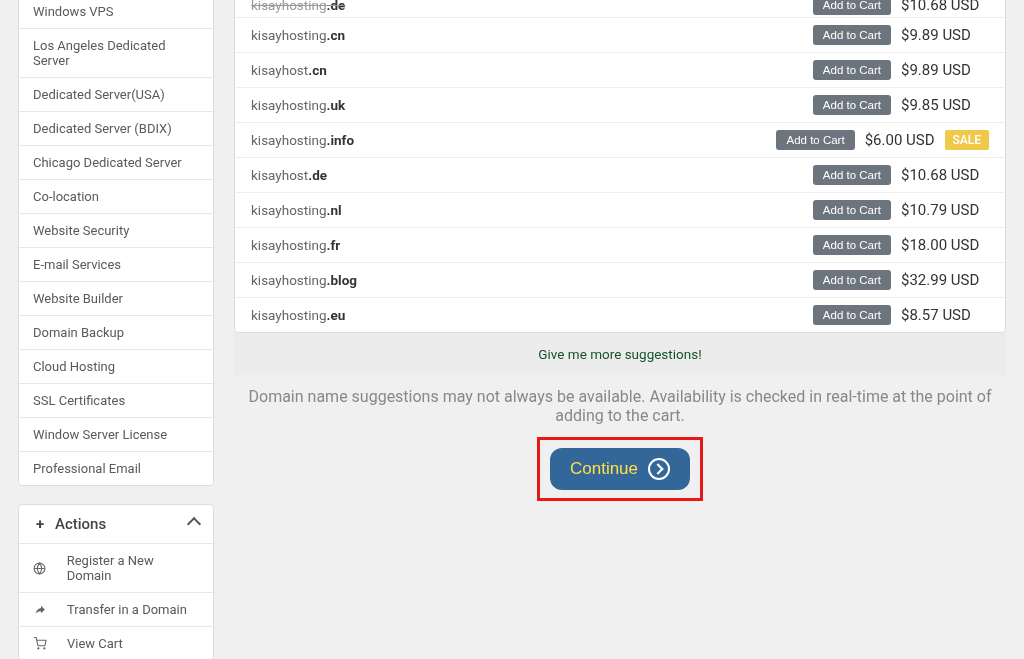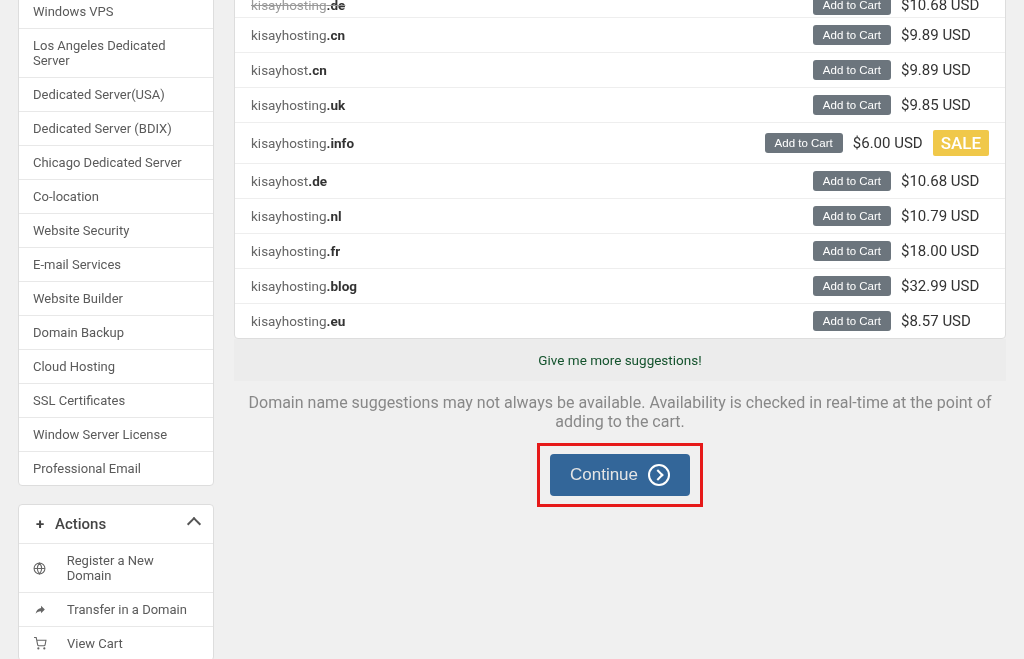--- a/index.html
+++ b/index.html
@@ -80,21 +80,21 @@
     padding: 4px 10px;
     font-size: 11.5px;
     cursor: pointer;
     min-width: 73px;
   }
   .price { font-size: 15px; color: #333; min-width: 88px; text-align: left; }
   .sale-badge {
     background: #f0c84a;
     color: #fff;
     padding: 3px 8px;
-    font-size: 17px;
+    font-size: 12px;
     border-radius: 2px;
     font-weight: 500;
   }
   .more-suggest {
     background: #ececec;
     color: #14532d;
     text-align: center;
     padding: 13px;
     font-size: 13.5px;
     cursor: pointer;
@@ -109,23 +109,23 @@
     text-align: center;
     padding: 6px 0 20px;
   }
   .highlight-box {
     display: inline-block;
     border: 3px solid #e61919;
     padding: 8px 10px;
   }
   .continue-btn {
     background: #336699;
-    color: #e5e5e5;
+    color: #fde047;
     border: none;
-    border-radius: 4px;
+    border-radius: 12px;
     padding: 10px 20px;
     font-size: 17px;
     display: inline-flex;
     align-items: center;
     gap: 10px;
     cursor: pointer;
   }
   .circle-arrow {
     width: 22px; height: 22px; border: 2px solid #fff; border-radius: 50%;
     display: inline-flex; align-items: center; justify-content: center;

